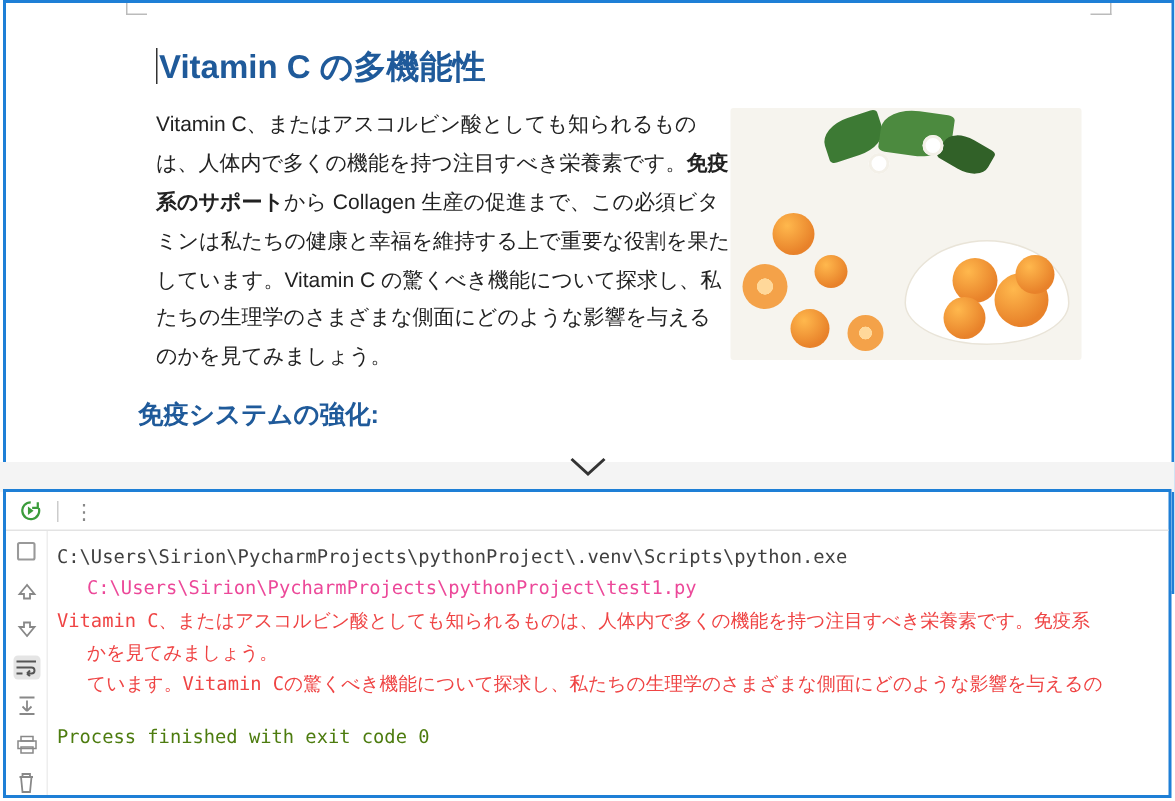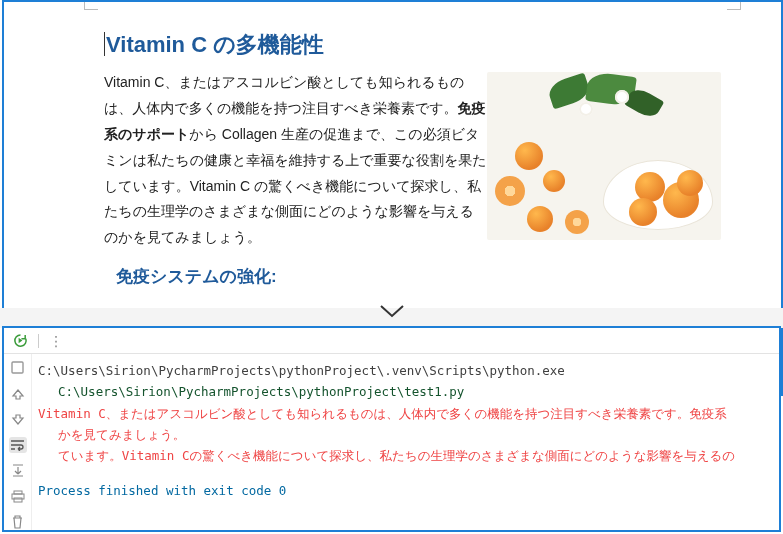--- a/index.html
+++ b/index.html
@@ -14,38 +14,38 @@
 .cursor { display:inline-block; width:0; height:24px; border-left:1px solid #333; vertical-align:-4px; margin-right:1px;}
 .content-row { display: flex; padding: 0 20px 0 20px; }
 .para { flex: 1; font-size: 14px; line-height: 1.85; color: #222; }
 .para b { font-weight: 700; }
 .img-box { width: 234px; height: 168px; background: #f6f4ee; position: relative; border-radius: 2px; overflow: hidden; margin-top:2px;}
 .leaf { position: absolute; border-radius: 50% 10% 50% 10%; background: #3d7a34; }
 .flower { position:absolute; width:14px; height:14px; background:#fff; border-radius:50%; box-shadow:0 0 0 2px #f3f0e8 inset;}
 .fruit { position: absolute; border-radius: 50%; background: radial-gradient(circle at 35% 30%, #ffb84d, #e8822a 70%); }
 .fruit.half { background: radial-gradient(circle at 50% 50%, #ffd89a 25%, #f4a249 26%); }
 .bowl { position:absolute; right:8px; bottom:10px; width:110px; height:70px; background:#fff; border-radius:50%/60% 60% 40% 40%; border:1px solid #e9e4d8;}
-.heading2 { font-size: 17px; font-weight: 600; color: #1f5a9a; margin: 14px 0 0 32px; }
+.heading2 { font-size: 17px; font-weight: 600; color: #1f5a9a; margin: 14px 0 0 8px; }
 .splitter { position:absolute; top:308px; left:0; right:0; height:20px; background:#f4f4f4; display:flex; justify-content:center; align-items:flex-start;}
 .splitter svg { margin-top:-4px;}
 .bottom-pane { position:absolute; top:326px; left:2px; right:2px; bottom:2px; border:2px solid #1e7fd6; background:#fff; }
 .run-toolbar { height:26px; border-bottom:1px solid #e3e3e3; display:flex; align-items:center; padding:0 8px; gap:10px;}
 .run-toolbar .rerun { width:16px; height:16px; display:flex; align-items:center; justify-content:center;}
 .run-toolbar .sep { width:1px; height:14px; background:#ccc;}
 .run-toolbar .dots { color:#888; font-size:14px; letter-spacing:1px;}
 .run-body { display:flex; height:calc(100% - 26px);}
 .gutter { width:28px; background:#fff; border-right:1px solid #eee; display:flex; flex-direction:column; align-items:center; padding-top:6px; gap:10px;}
 .gutter .g-icon { width:18px; height:18px; display:flex; align-items:center; justify-content:center; color:#6e6e6e;}
 .gutter .g-icon.active { background:#e5e5e5; border-radius:3px;}
 .console { flex:1; font-family: "Consolas","Menlo",monospace; font-size:12.5px; line-height:1.7; padding:6px 10px 4px 6px; color:#333; overflow:hidden;}
 .console .path { color:#404040;}
-.console .path2 { color:#14532d; padding-left:20px; display:block;}
+.console .path2 { color:#ec4899; padding-left:20px; display:block;}
 .console .out { color:#ef4444; display:block; padding-left:0px;}
 .console .out .wrap { display:block; padding-left:20px;}
-.console .exit { color:#0369a1; display:block; margin-top:14px;}
+.console .exit { color:#4d7c0f; display:block; margin-top:14px;}
 </style>
 </head>
 <body>
 
 <div class="top-pane">
   <div class="doc-wrap">
     <div class="page-guide">
       <span class="gl l"></span>
         <span class="gl r"></span>
     </div>

